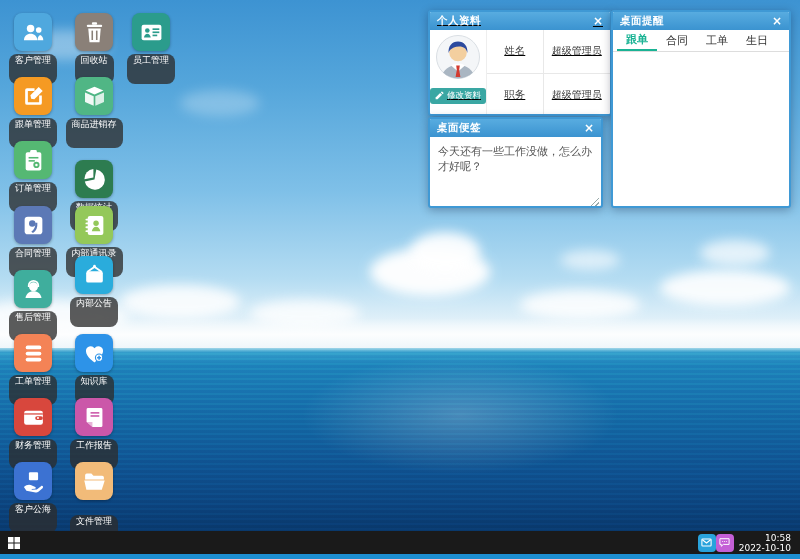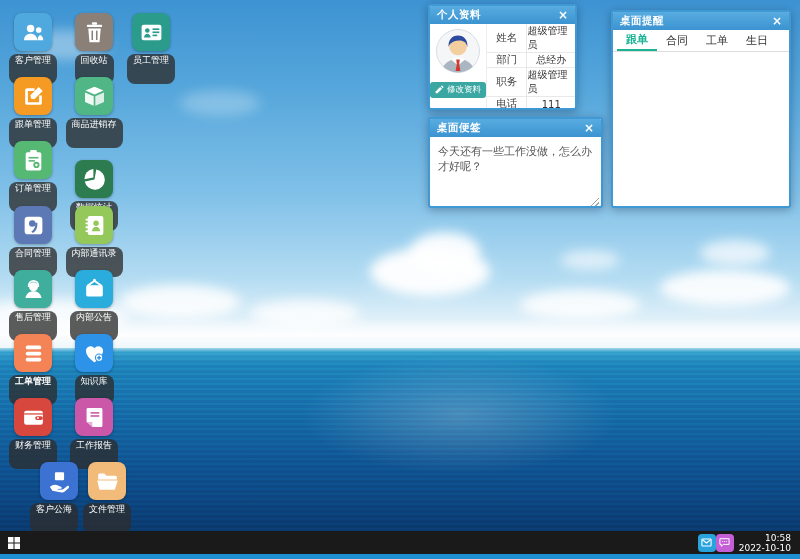--- a/index.html
+++ b/index.html
@@ -37,21 +37,21 @@
     padding:1px 6px 18px;border-radius:8px;white-space:nowrap;}
 
   
   .panel{position:absolute;background:#fff;border:2px solid var(--accent);border-radius:3px;
     box-shadow:0 2px 10px rgba(0,0,30,.3);overflow:hidden;}
   .titlebar{height:18px;background:linear-gradient(to bottom,#58ace0,#3b93d0);display:flex;
     align-items:center;justify-content:space-between;padding:0 7px;}
   .titlebar .t{color:#fff;font-size:10.5px;font-weight:bold;letter-spacing:.5px;}
   .titlebar .x{color:#fff;font-size:12px;font-weight:bold;cursor:pointer;line-height:18px;}
 
-  #profile-panel{left:428px;top:4px;width:149px;height:106px;}
+  #profile-panel{left:428px;top:10px;width:184px;height:106px;text-decoration:underline;}
   .profile-body{display:flex;height:86px;}
   .avatar-cell{width:57px;display:flex;flex-direction:column;align-items:center;padding-top:4px;
     border-right:1px solid #eee;}
   .edit-btn{margin-top:4px;background:var(--edit-btn);color:#fff;font-size:8.5px;border:none;
     border-radius:3px;padding:2px 5px;display:flex;align-items:center;gap:3px;cursor:pointer;white-space:nowrap;}
   .ptable{flex:1;display:flex;flex-direction:column;}
   .prow{flex:1;display:flex;border-bottom:1px solid #e8e8e8;}
   .prow:last-child{border-bottom:none;}
   .plabel{width:46%;display:flex;align-items:center;justify-content:center;font-size:10.5px;color:#444;
     border-right:1px solid #e8e8e8;}
@@ -206,31 +206,31 @@
       <div class="icon-cell" style="left: 2px; top: 270px;">
     <span class="tile" style="background: rgb(63, 174, 157);">
           <svg width="25" height="25" viewBox="0 0 24 24" fill="#fff">
             <circle cx="12" cy="9.4" r="4.3"></circle>
             <path d="M4.3 20.2c.6-4.1 3.7-6.6 7.7-6.6s7.1 2.5 7.7 6.6z"></path>
             <path d="M6.6 9.6V8.2a5.4 5.4 0 0 1 10.8 0v1.4h-1.7V8.2a3.7 3.7 0 0 0-7.4 0v1.4z"></path>
           </svg>
         </span>
     <span class="icon-label">售后管理</span>
   </div>
-      <div class="icon-cell" style="left: 63px; top: 270px;">
+      <div class="icon-cell" style="left: 63px; top: 256px;">
     <span class="tile" style="background: rgb(42, 172, 220);">
           <svg width="25" height="25" viewBox="0 0 24 24" fill="#fff">
             <circle cx="12" cy="3" r="1.3"></circle>
             <path d="M12 2.6l7.6 5.4-1.3 1L12 4.8 5.7 9l-1.3-1z"></path>
             <rect x="4" y="8" width="16" height="10.8" rx="1.8"></rect>
           </svg>
         </span>
     <span class="icon-label">内部公告</span>
   </div>
-      <div class="icon-cell" style="left: 2px; top: 334px; font-weight: bold;">
+      <div class="icon-cell" style="left: 2px; top: 334px;">
     <span class="tile" style="background: rgb(244, 131, 86);">
           <svg width="25" height="25" viewBox="0 0 24 24" fill="#fff">
             <rect x="4.5" y="4.4" width="15" height="3.6" rx="1.8"></rect>
             <rect x="4.5" y="10.2" width="15" height="3.6" rx="1.8"></rect>
             <rect x="4.5" y="16" width="15" height="3.6" rx="1.8"></rect>
           </svg>
         </span>
     <span class="icon-label">工单管理</span>
   </div>
       <div class="icon-cell" style="left: 63px; top: 334px;">
@@ -258,30 +258,30 @@
     <span class="tile" style="background: rgb(203, 87, 169);">
           <svg width="25" height="25" viewBox="0 0 24 24" fill="#fff">
             <path d="M5.8 2.8h12.4a1.4 1.4 0 0 1 1.4 1.4v15.6a1.4 1.4 0 0 1-1.4 1.4H10l-5.6-5V4.2a1.4 1.4 0 0 1 1.4-1.4z"></path>
             <path d="M4.4 16.2h5.6v5z" fill="#CB57A9" opacity=".45"></path>
             <rect x="8.2" y="6.8" width="8.4" height="1.5" fill="#CB57A9"></rect>
             <rect x="8.2" y="9.8" width="8.4" height="1.5" fill="#CB57A9"></rect>
           </svg>
         </span>
     <span class="icon-label">工作报告</span>
   </div>
-      <div class="icon-cell" style="left: 16px; top: 462px; align-items: flex-end;">
+      <div class="icon-cell" style="left: 2px; top: 462px;">
     <span class="tile" style="background: rgb(60, 114, 210);">
           <svg width="25" height="25" viewBox="0 0 24 24" fill="#fff">
             <rect x="7.6" y="3.2" width="8.8" height="7.6" rx="1"></rect>
             <path d="M2.8 17.2c2.6-2.3 5.4-2.7 8.2-1.2l2.7 1.3c.8.4.6 1.5-.3 1.6l-3.1.2v.7l4.1-.1c.5 0 1-.2 1.4-.5l3.4-2.7c1.3-1 2.8.7 1.5 1.9l-4 3.4c-.7.6-1.7.9-2.7.7l-8.8-1.6z"></path>
           </svg>
         </span>
     <span class="icon-label">客户公海</span>
   </div>
-      <div class="icon-cell" style="left: 76px; top: 462px;">
+      <div class="icon-cell" style="left: 63px; top: 462px; gap: 12px;">
     <span class="tile" style="background: rgb(242, 187, 121);">
           <svg width="25" height="25" viewBox="0 0 24 24" fill="#fff">
             <path d="M3 5.9A1.6 1.6 0 0 1 4.6 4.3H9l2 2.1h8.4A1.6 1.6 0 0 1 21 8v2H3z"></path>
             <path d="M2.2 11.1h19.6L19 19.9H4.2z"></path>
           </svg>
         </span>
     <span class="icon-label">文件管理</span>
   </div>
     </div>
 
@@ -318,30 +318,22 @@
           </span>
           <span>修改资料</span>
         </button>
       </div>
       <div class="ptable">
         <div class="prow">
           <span class="plabel">姓名</span>
           <span class="pvalue">超级管理员</span>
         </div>
         <div class="prow">
-          <span class="plabel">部门</span>
-          <span class="pvalue">总经办</span>
-        </div>
-        <div class="prow">
           <span class="plabel">职务</span>
           <span class="pvalue">超级管理员</span>
-        </div>
-        <div class="prow">
-          <span class="plabel">电话</span>
-          <span class="pvalue">111</span>
         </div>
       </div>
     </div>
   </div>
 
   <div class="panel" id="note-panel">
     <div class="titlebar">
       <span class="t">桌面便签</span>
       <span class="x">×</span>
     </div>

